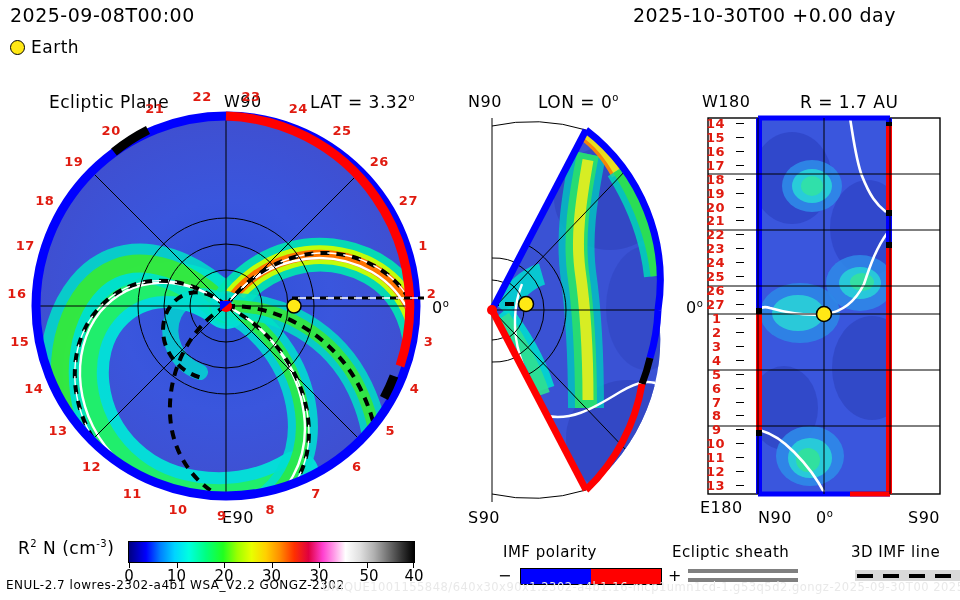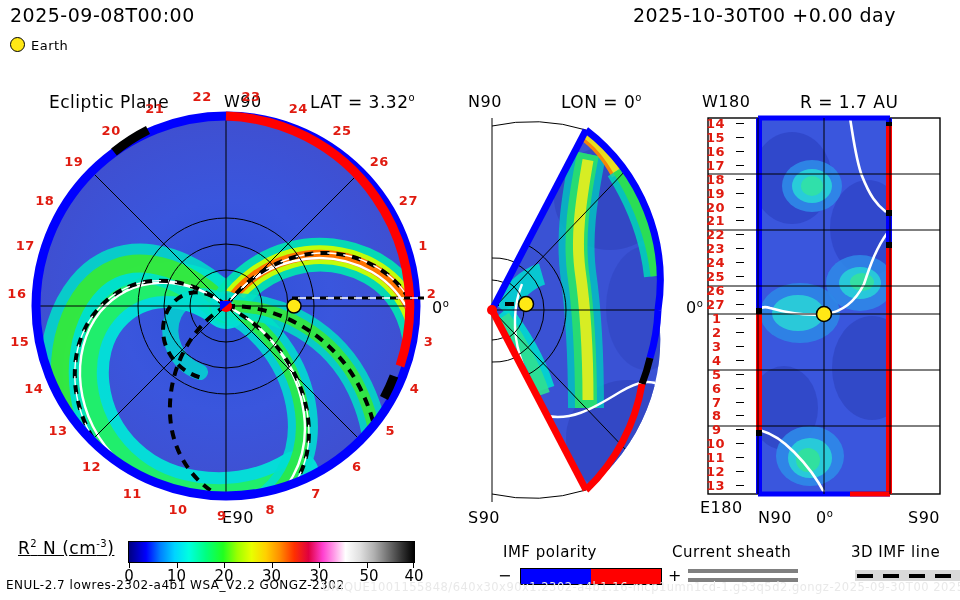--- a/index.html
+++ b/index.html
@@ -2,39 +2,39 @@
 <html><head>
 <meta charset="utf-8">
 <style>
   html,body{margin:0;padding:0;background:#fff;}
   body{width:960px;height:600px;position:relative;overflow:hidden;
        font-family:"DejaVu Sans","Liberation Sans",sans-serif;color:#000;}
   .abs{position:absolute;}
   .txt{white-space:nowrap;letter-spacing:.5px;}
   #hdr-date{left:10px;top:4px;font-size:19px;}
   #hdr-epoch{left:633px;top:4px;font-size:19px;}
-  #earth-legend{left:10px;top:37px;font-size:13px;}
+  #earth-legend{left:10px;top:37px;font-size:17px;}
   #earth-dot{display:inline-block;width:13px;height:13px;border-radius:50%;
        background:#ffe815;border:1.5px solid #000;vertical-align:-2px;margin-right:6px;}
   .panel-title{font-size:17px;}
   .axlab{font-size:16px;}
   .rnum{color:#e01b10;font-size:13px;font-weight:bold;}
   .sup{font-size:10px;vertical-align:super;}
 
   #eq-wrap{left:28px;top:108px;width:396px;height:396px;}
   #mer-wrap{left:460px;top:108px;width:220px;height:400px;}
   #lat-wrap{left:700px;top:108px;width:250px;height:396px;}
 
   #cbar{left:128px;top:541px;width:285px;height:20px;border:1px solid #000;
         background:linear-gradient(90deg,
           #000080 0%, #0000ff 6%, #0080ff 11%, #00d4ff 16%, #00ffe0 21%,
           #00ff80 27%, #20ff20 33%, #9cff00 38%, #e8ff00 43%, #ffd000 48%,
           #ff8c00 53%, #ff3000 58%, #e00040 63%, #ff40d0 68%, #ff9ce8 72%,
           #ffffff 76%, #e0e0e0 81%, #b0b0b0 86%, #707070 91%, #303030 96%, #000000 100%);}
-  #cbar-label{left:18px;top:538px;font-size:17px;text-decoration:underline;}
+  #cbar-label{left:18px;top:538px;font-size:17px;}
   .ctick{position:absolute;top:20px;width:1px;height:6px;background:#000;}
   .ctlab{position:absolute;top:25px;font-size:15px;transform:translateX(-50%);}
   #footer{left:6px;top:578px;font-size:12px;}
   #watermark{left:322px;top:580px;font-size:11.5px;color:#e9e9e9;}
 
   .leg-title{font-size:15px;}
   #pol-bar{left:520px;top:568px;width:140px;height:15px;border:1px solid #000;
            background:linear-gradient(90deg,#0000ff 0 50%,#ff0000 50% 100%);}
   .sheath-line{position:absolute;height:4px;background:#808080;width:110px;}
   #imf-line{left:855px;top:570px;width:110px;height:11px;background:#d9d9d9;}
@@ -163,21 +163,21 @@
       <div class="abs txt rnum" style="left: 54.0146px; top: 350.869px;">12</div>
       <div class="abs txt rnum" style="left: 20.5541px; top: 315.403px;">13</div>
       <div class="abs txt rnum" style="left: -3.82538px; top: 273.177px;">14</div>
       <div class="abs txt rnum" style="left: -17.8096px; top: 226.466px;">15</div>
       <div class="abs txt rnum" style="left: -20.6447px; top: 177.79px;">16</div>
       <div class="abs txt rnum" style="left: -12.1778px; top: 129.771px;">17</div>
     </div>
 </div>
 
 <div class="abs txt axlab" style="left:468px;top:92px;">N90</div>
-<div class="abs txt panel-title" style="left:538px;top:92px;margin-left:23px;"><span>LON = 0</span><span class="sup">o</span></div>
+<div class="abs txt panel-title" style="left:538px;top:92px;"><span>LON = 0</span><span class="sup">o</span></div>
 <div class="abs txt axlab" style="left:468px;top:508px;">S90</div>
 <div class="abs txt axlab" style="left:686px;top:298px;"><span>0</span><span class="sup">o</span></div>
 
 <div class="abs" id="mer-wrap">
   <svg width="220" height="400" viewBox="0 0 220 400">
     <defs>
       <clipPath id="merclip">
         <path d="M32 202 L126 22 A190 190 0 0 1 198 202 A190 190 0 0 1 126 382 Z"></path>
       </clipPath>
     </defs>
@@ -391,21 +391,21 @@
       <div class="ctick" style="left: 284px;"></div>
       <div class="ctlab" style="left: 285px;">40</div>
     </div>
 </div>
 
 <div class="abs txt leg-title" style="left:503px;top:543px;">IMF polarity</div>
 <div class="abs txt" style="left:498px;top:566px;font-size:16px;">−</div>
 <div class="abs" id="pol-bar"></div>
 <div class="abs txt" style="left:668px;top:566px;font-size:16px;">+</div>
 
-<div class="abs txt leg-title" style="left:672px;top:543px;">Current sheath</div>
+<div class="abs txt leg-title" style="left:672px;top:543px;">Ecliptic sheath</div>
 <div class="abs sheath-line" style="left:688px;top:569px;"></div>
 <div class="abs sheath-line" style="left:688px;top:578px;"></div>
 
 <div class="abs txt leg-title" style="left:851px;top:543px;">3D IMF line</div>
 <div class="abs" id="imf-line">
   <div class="imf-dash" style="left:2px;width:16px;"></div>
   <div class="imf-dash" style="left:28px;width:16px;"></div>
   <div class="imf-dash" style="left:54px;width:16px;"></div>
   <div class="imf-dash" style="left:80px;width:16px;"></div>
 </div>

